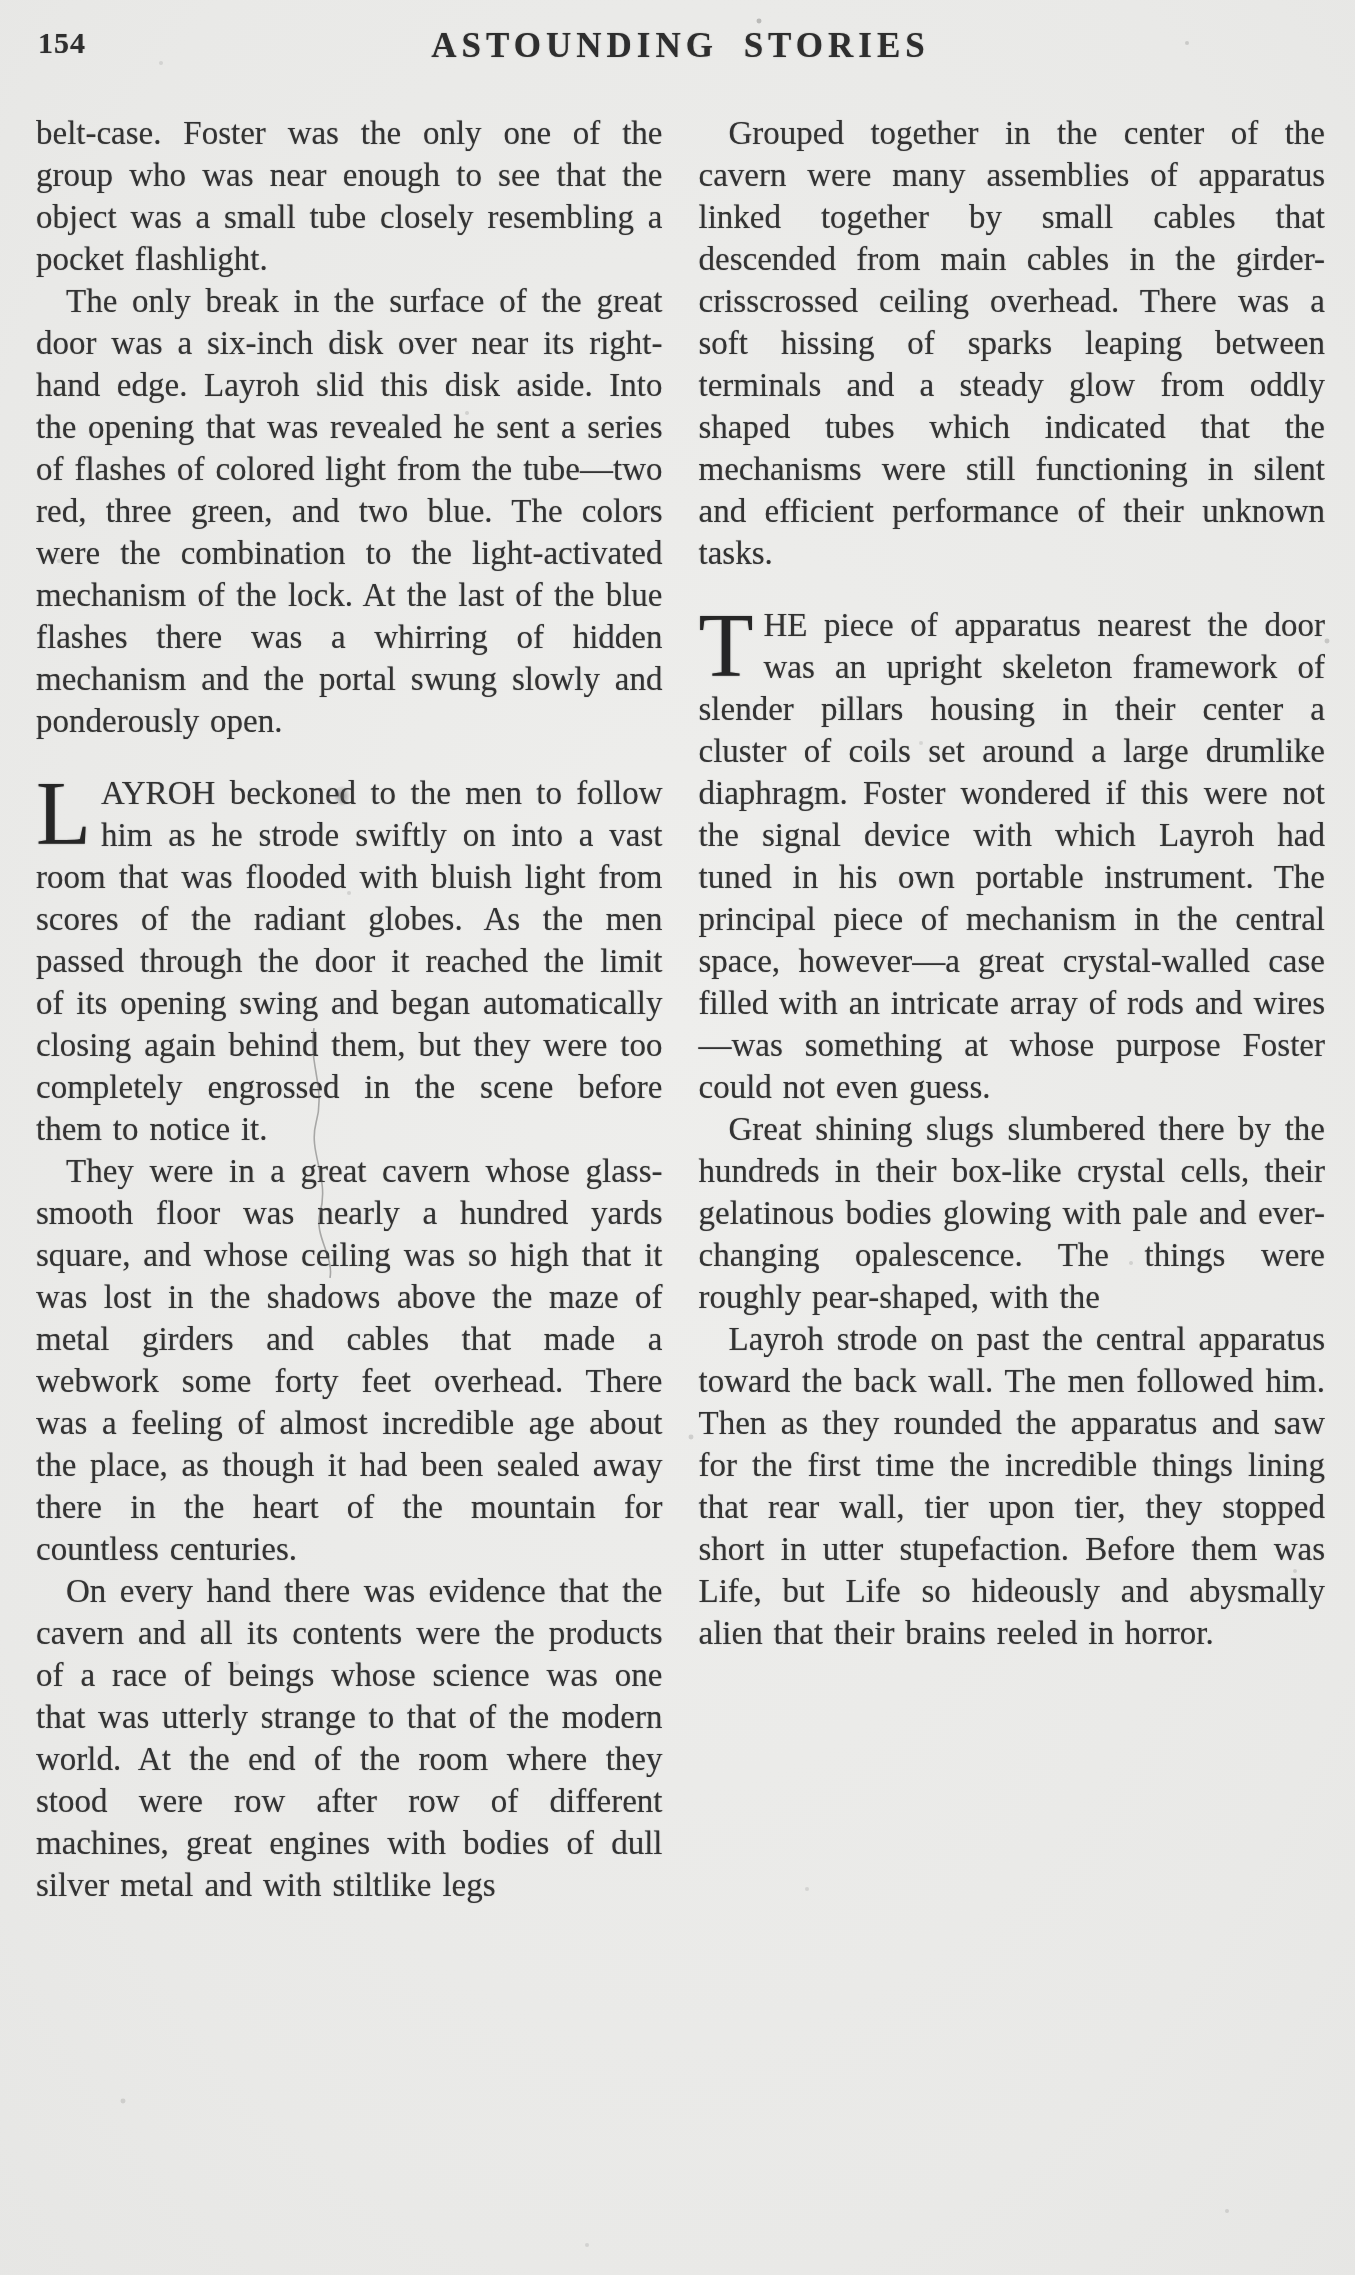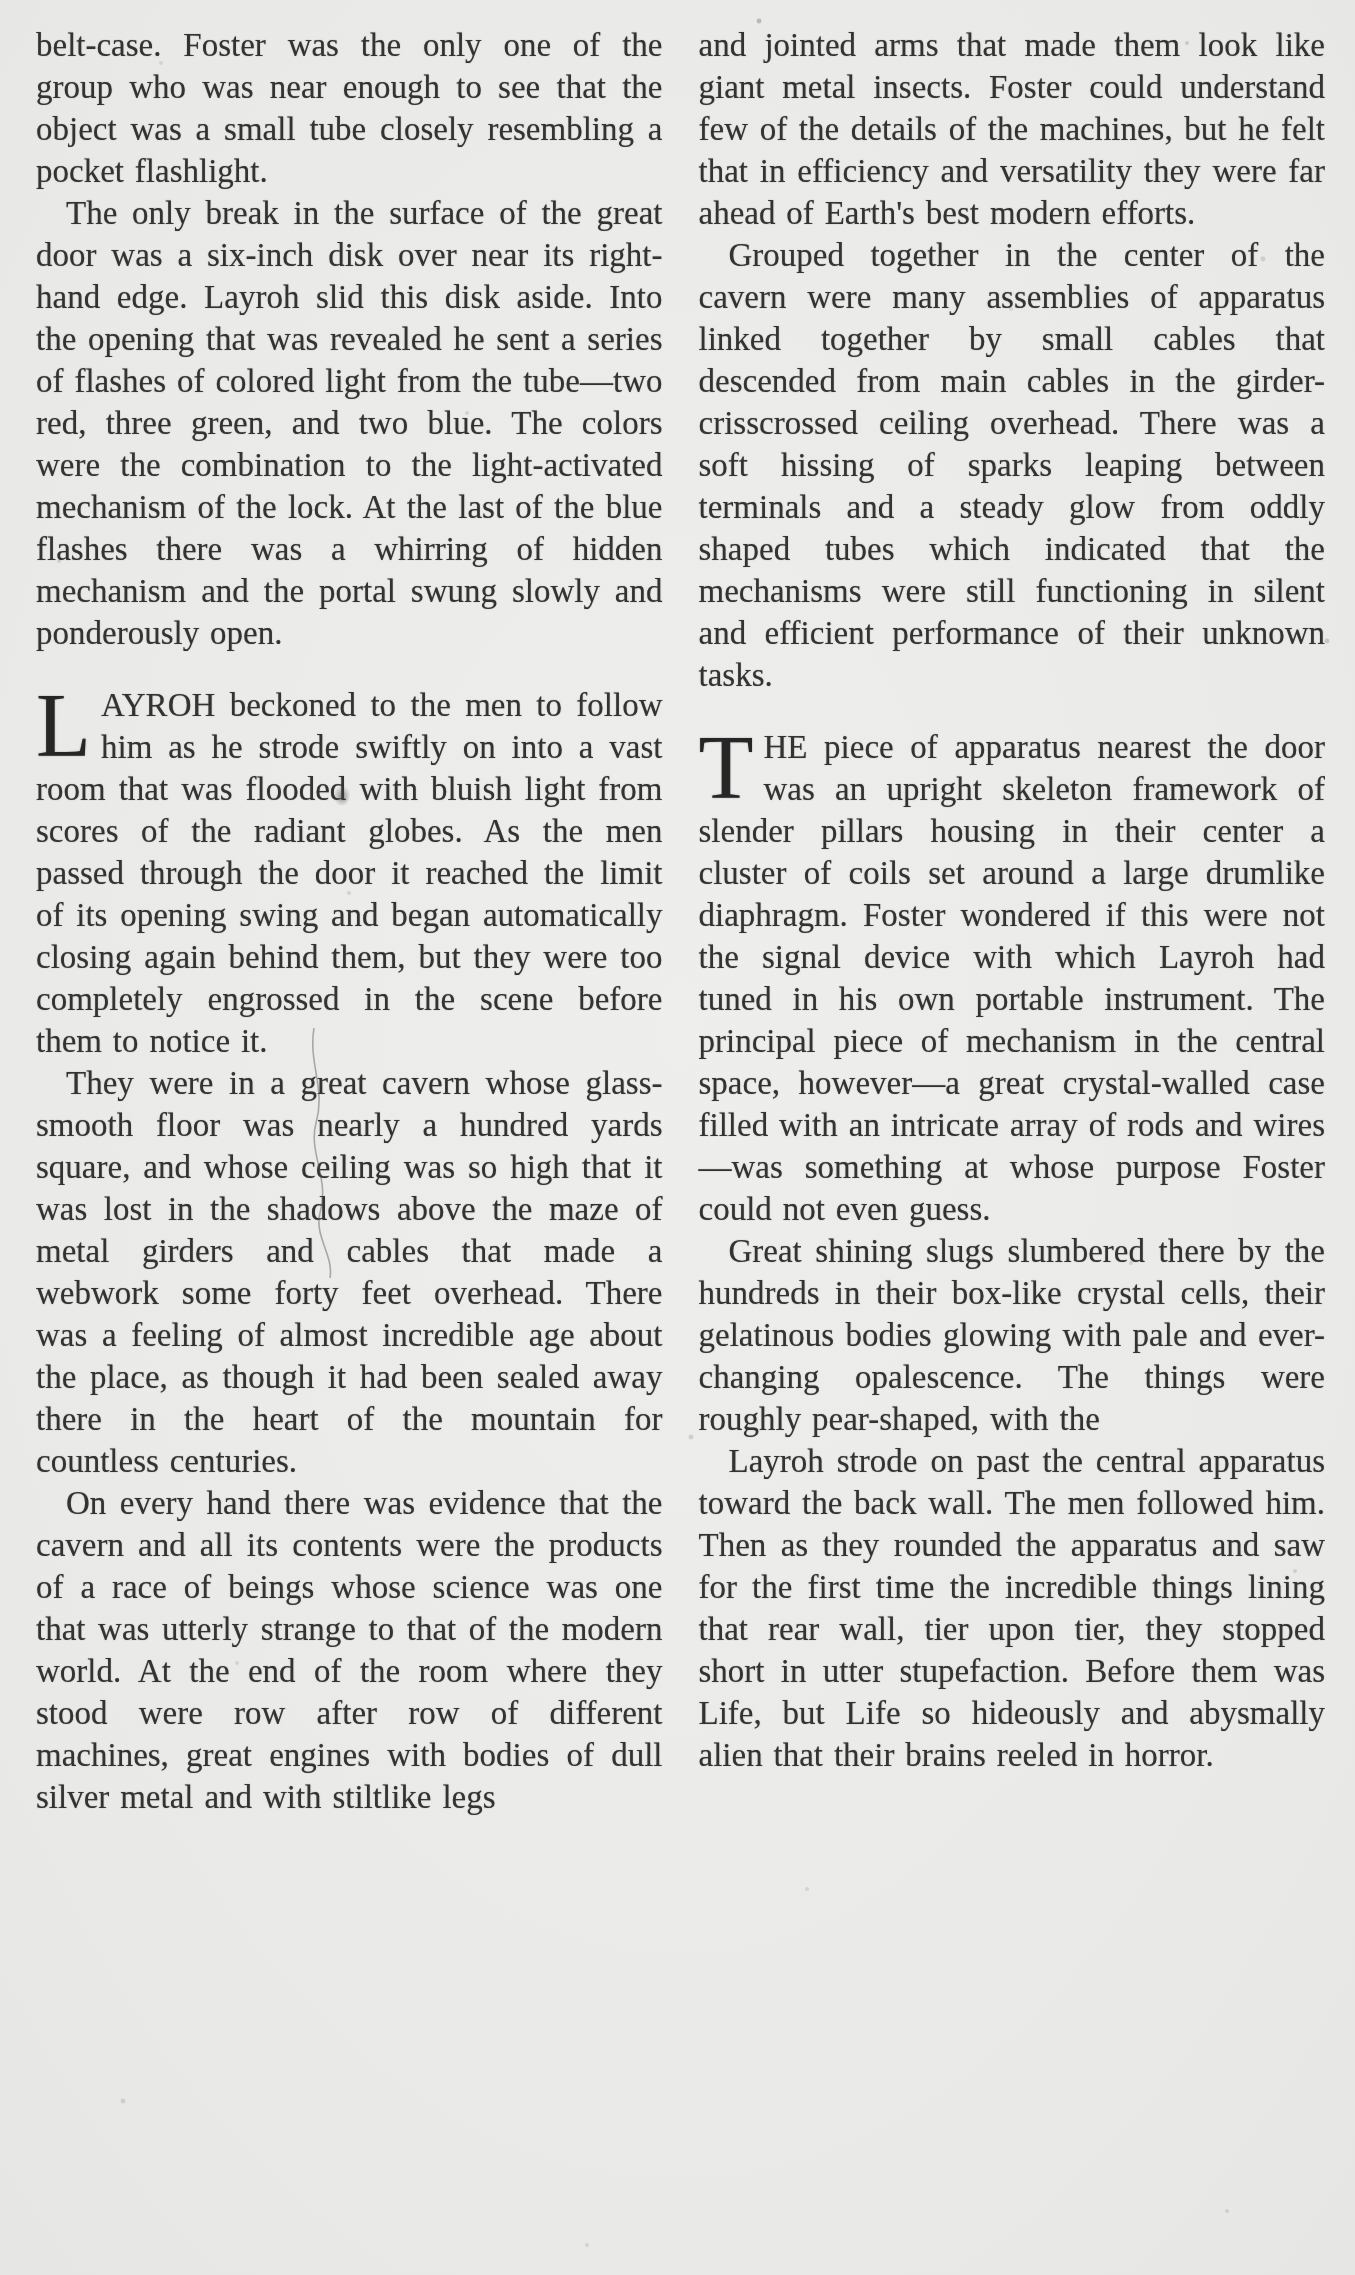--- a/index.html
+++ b/index.html
@@ -116,31 +116,34 @@
     border-radius: 50% 40% 55% 45%;
     background: radial-gradient(ellipse at 50% 50%, rgba(70,70,70,0.55), rgba(70,70,70,0) 75%);
     pointer-events: none;
   }
 </style>
 </head>
 <body>
 
 <div class="page">
 
+  <div class="header">
+    <span class="page-number">154</span>
+    <div class="running-title">ASTOUNDING STORIES</div>
+  </div>
 
   <div class="columns">
     <div class="column" id="col-left">
         <p class="para plain">belt-case. Foster was the only one of the group who was near enough to see that the object was a small tube closely resembling a pocket flashlight.</p>
         <p class="para indent">The only break in the surface of the great door was a six-inch disk over near its right-hand edge. Layroh slid this disk aside. Into the opening that was revealed he sent a series of flashes of colored light from the tube—two red, three green, and two blue. The colors were the combination to the light-activated mechanism of the lock. At the last of the blue flashes there was a whirring of hidden mechanism and the portal swung slowly and ponderously open.</p>
         <p class="para dropcap-para"><span class="dropcap">L</span><span>AYROH beckoned to the men to follow him as he strode swiftly on into a vast room that was flooded with bluish light from scores of the radiant globes. As the men passed through the door it reached the limit of its opening swing and began automatically closing again behind them, but they were too completely engrossed in the scene before them to notice it.</span></p>
         <p class="para indent">They were in a great cavern whose glass-smooth floor was nearly a hundred yards square, and whose ceiling was so high that it was lost in the shadows above the maze of metal girders and cables that made a webwork some forty feet overhead. There was a feeling of almost incredible age about the place, as though it had been sealed away there in the heart of the mountain for countless centuries.</p>
         <p class="para indent">On every hand there was evidence that the cavern and all its contents were the products of a race of beings whose science was one that was utterly strange to that of the modern world. At the end of the room where they stood were row after row of different machines, great engines with bodies of dull silver metal and with stiltlike legs</p>
       </div>
     <div class="column" id="col-right">
-        <p class="para plain">and jointed arms that made them look like giant metal insects. Foster could understand few of the details of the machines, but he felt that in efficiency and versatility they were far ahead of Earth's best modern efforts.</p>
         <p class="para indent">Grouped together in the center of the cavern were many assemblies of apparatus linked together by small cables that descended from main cables in the girder-crisscrossed ceiling overhead. There was a soft hissing of sparks leaping between terminals and a steady glow from oddly shaped tubes which indicated that the mechanisms were still functioning in silent and efficient performance of their unknown tasks.</p>
         <p class="para dropcap-para"><span class="dropcap">T</span><span>HE piece of apparatus nearest the door was an upright skeleton framework of slender pillars housing in their center a cluster of coils set around a large drumlike diaphragm. Foster wondered if this were not the signal device with which Layroh had tuned in his own portable instrument. The principal piece of mechanism in the central space, however—a great crystal-walled case filled with an intricate array of rods and wires—was something at whose purpose Foster could not even guess.</span></p>
         <p class="para indent">Great shining slugs slumbered there by the hundreds in their box-like crystal cells, their gelatinous bodies glowing with pale and ever-changing opalescence. The things were roughly pear-shaped, with the</p>
         <p class="para indent">Layroh strode on past the central apparatus toward the back wall. The men followed him. Then as they rounded the apparatus and saw for the first time the incredible things lining that rear wall, tier upon tier, they stopped short in utter stupefaction. Before them was Life, but Life so hideously and abysmally alien that their brains reeled in horror.</p>
       </div>
   </div>
 
   <div class="speckles"></div>
 
   <svg class="artifact-line" width="60" height="250" viewBox="0 0 60 250">

